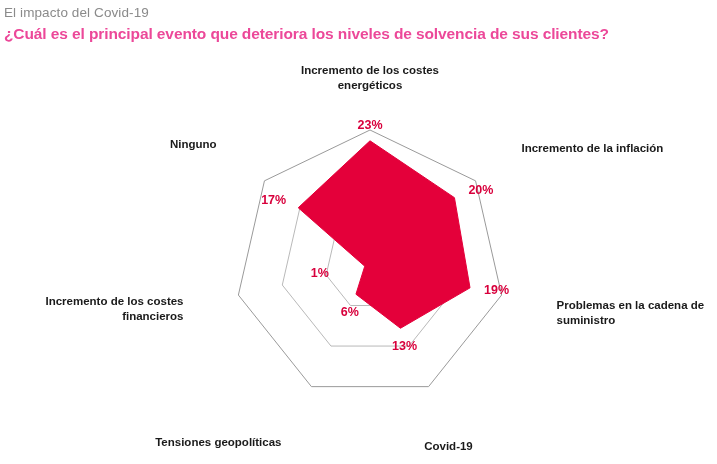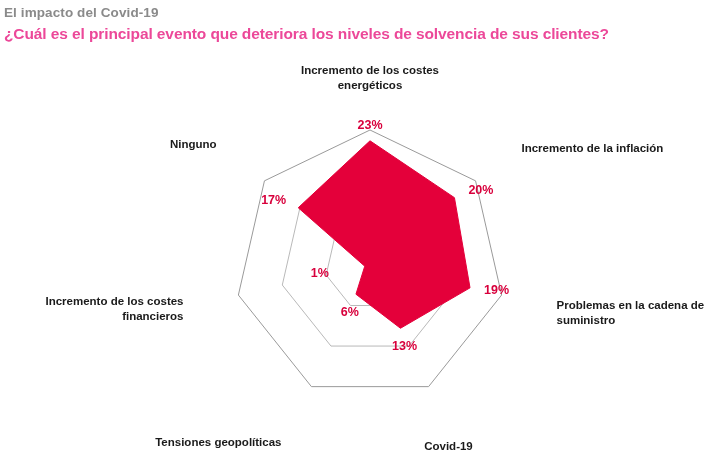--- a/index.html
+++ b/index.html
@@ -12,21 +12,21 @@
     background: #ffffff;
     font-family: "Liberation Sans", sans-serif;
     position: relative;
     overflow: hidden;
   }
   #eyebrow {
     position: absolute;
     left: 4px;
     top: 5px;
     font-size: 13.5px;
-    font-weight: bold;
+    font-weight: normal;
     color: #8a8a8a;
     letter-spacing: 0.1px;
   }
   #headline {
     position: absolute;
     left: 4px;
     top: 25px;
     font-size: 15.5px;
     font-weight: bold;
     color: #ec4899;

